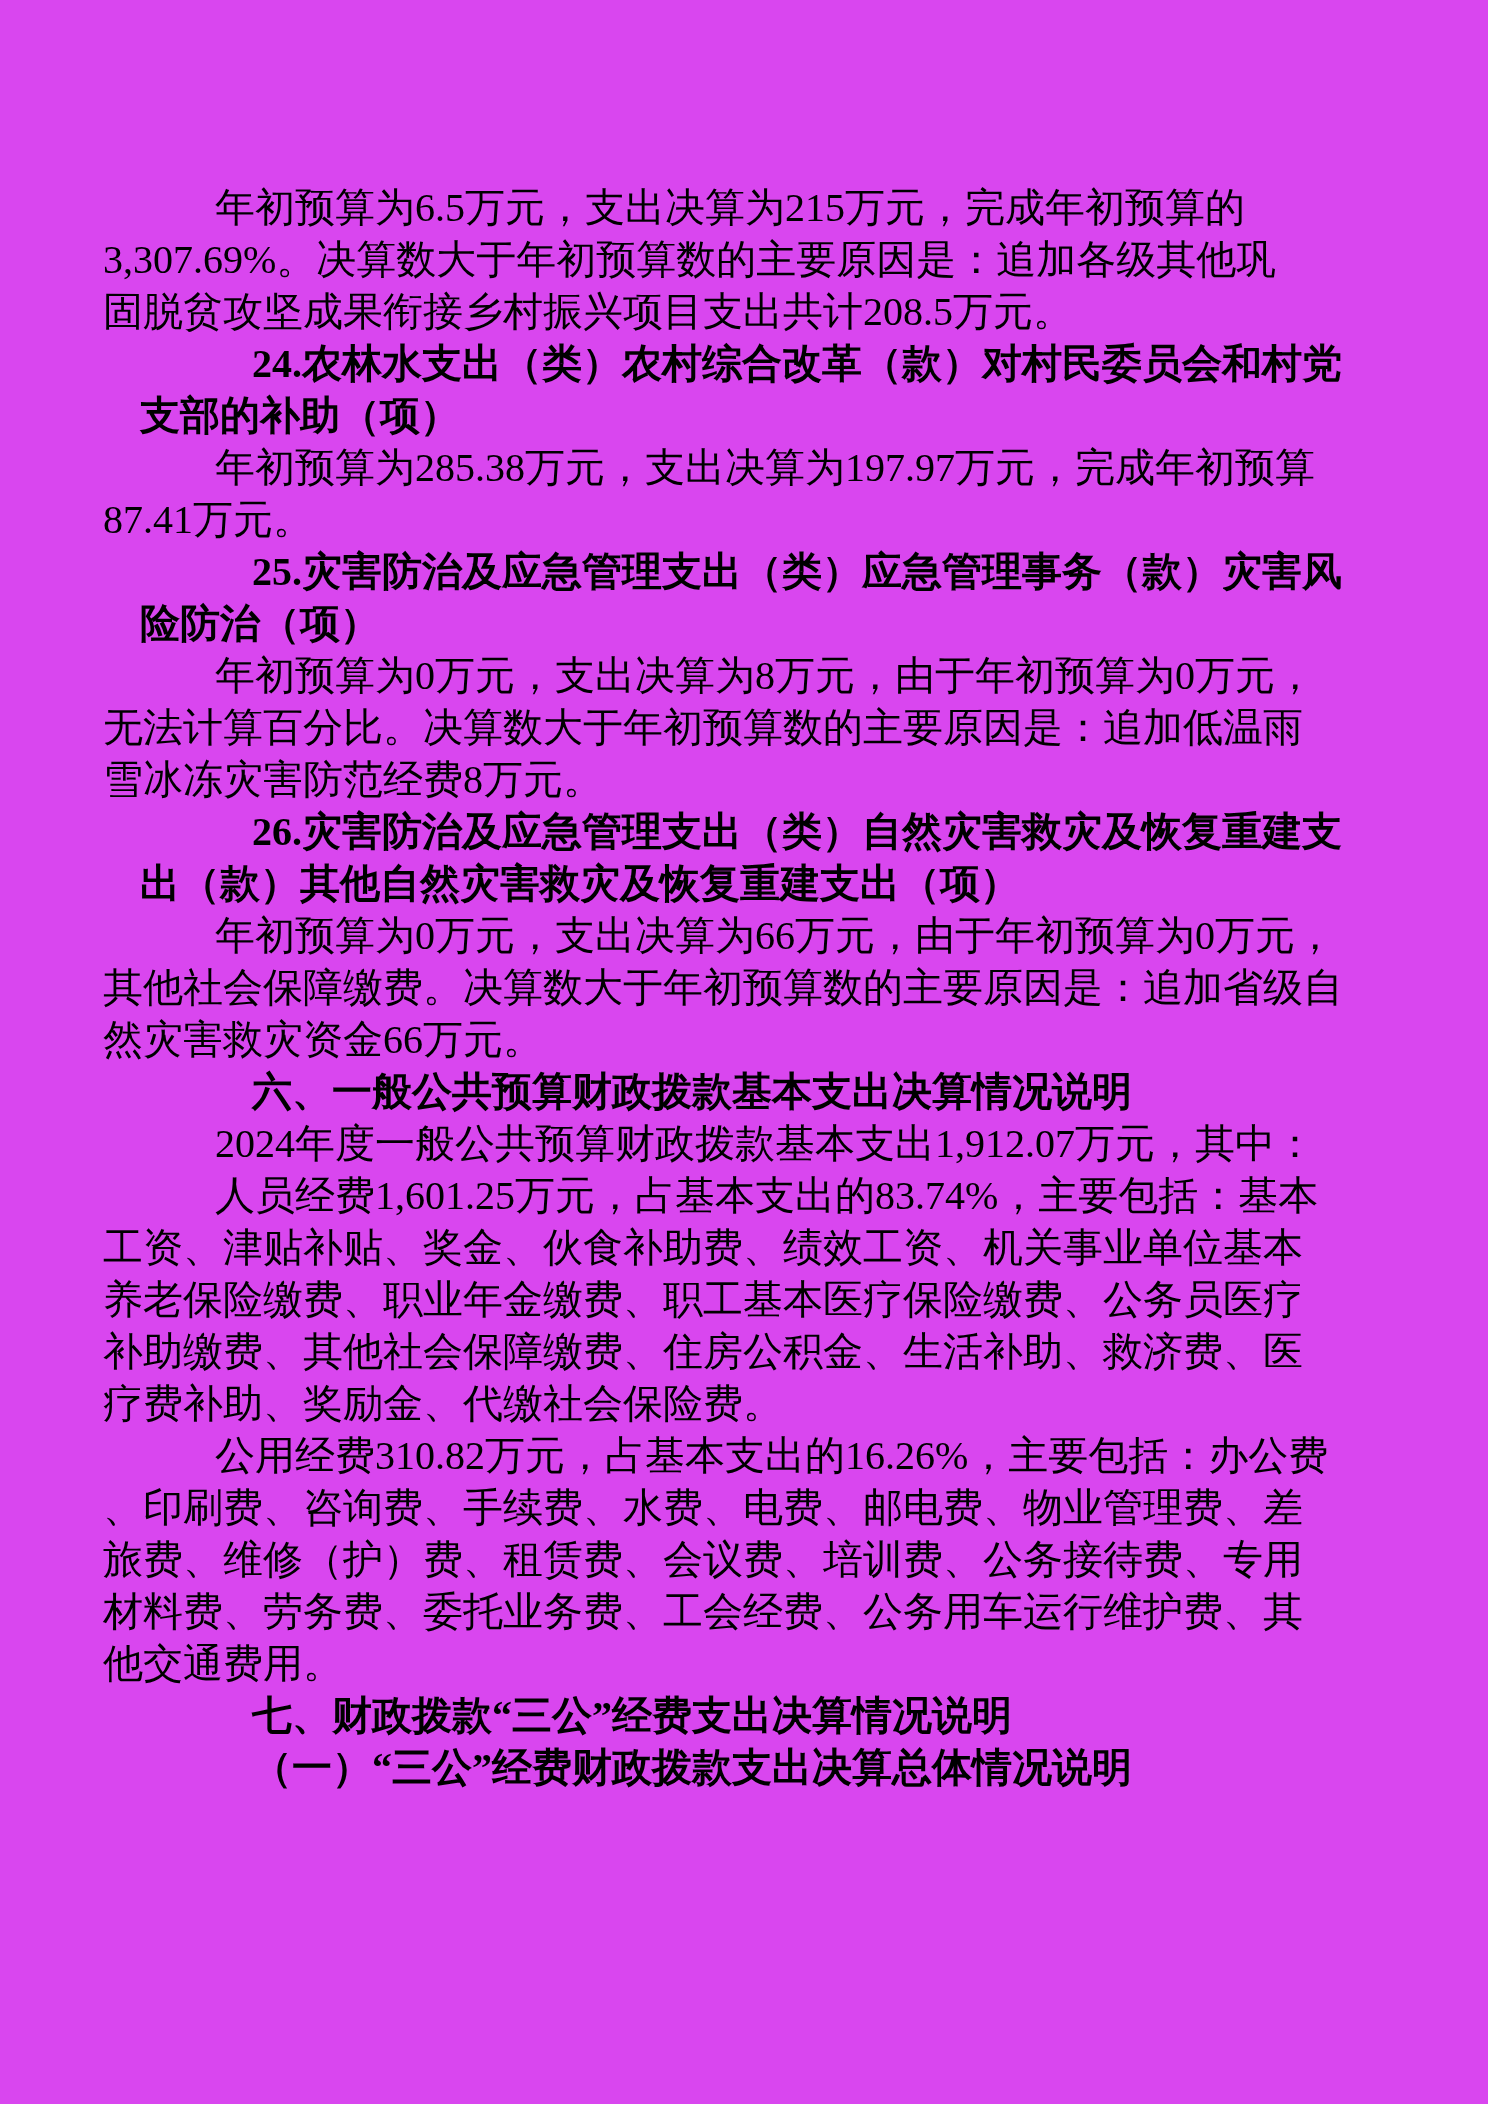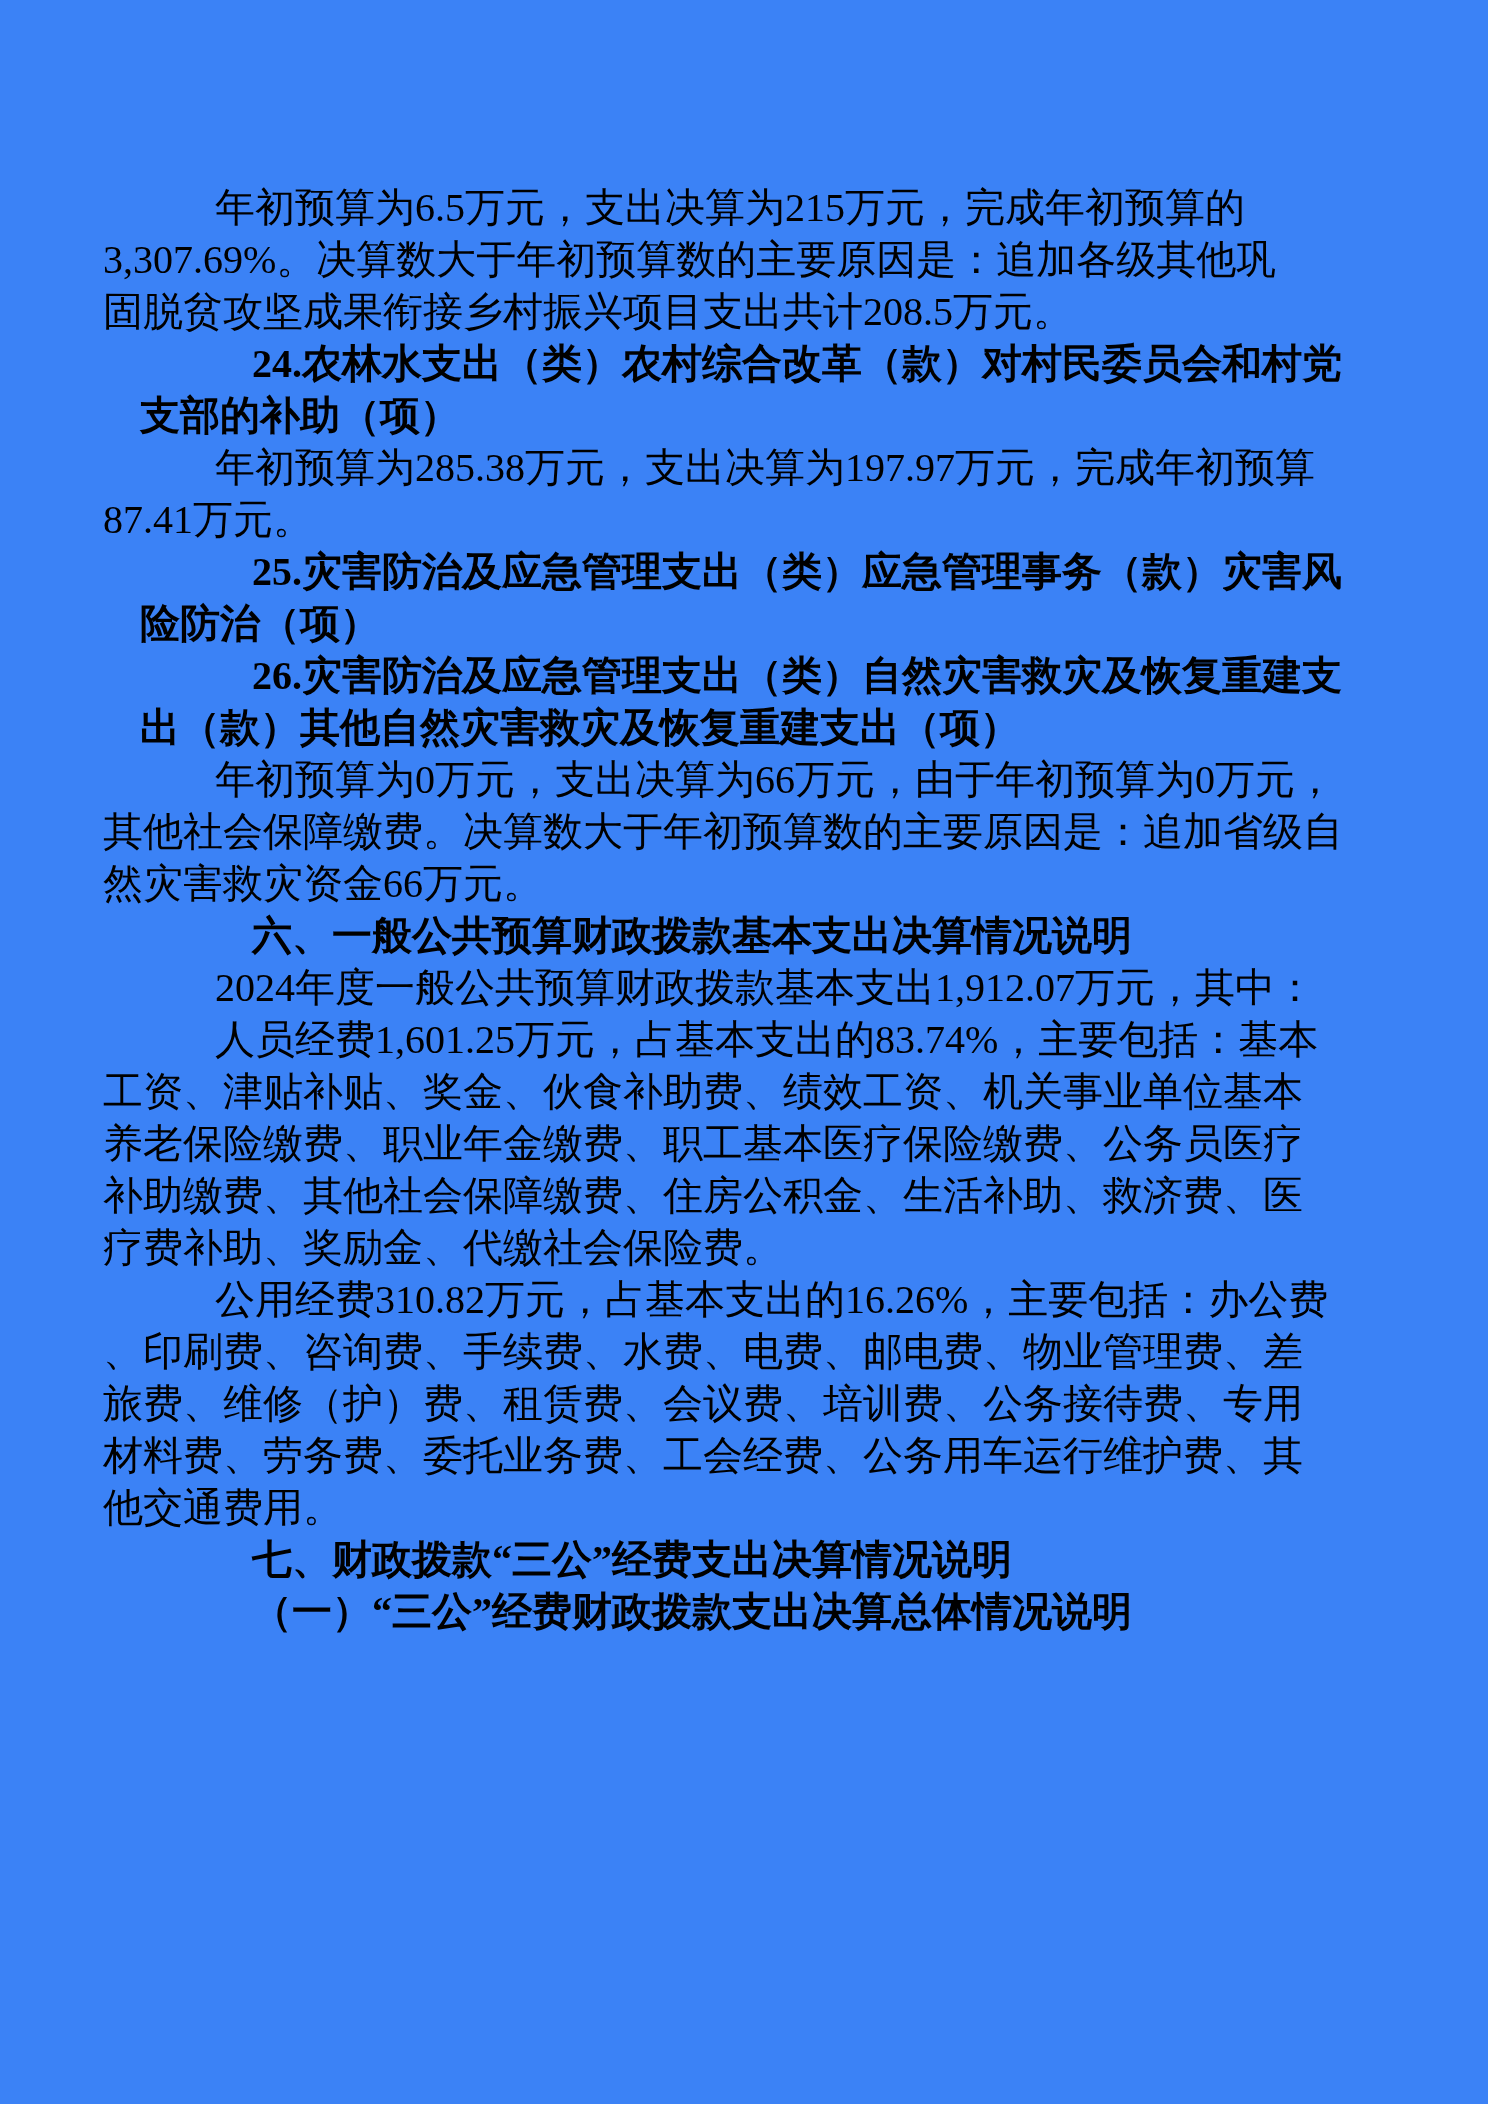--- a/index.html
+++ b/index.html
@@ -4,21 +4,21 @@
 <style>
   html, body {
     margin: 0;
     padding: 0;
     background: #ffffff;
   }
   .document-page {
     position: relative;
     width: 1488px;
     height: 2104px;
-    background: #3b82f6;
+    background: #d946ef;
     color: #000000;
     overflow: hidden;
     font-family: "Liberation Serif", "DejaVu Serif", serif;
   }
   .text-area {
     position: absolute;
     left: 103px;
     top: 182px;
     width: 1330px;
   }
@@ -53,20 +53,25 @@
     <div class="block paragraph">
       <div class="line indent">年初预算为285.38万元，支出决算为197.97万元，完成年初预算</div>
       <div class="line">87.41万元。</div>
     </div>
 
     <div class="block heading">
       <div class="line indent">25.灾害防治及应急管理支出（类）应急管理事务（款）灾害风</div>
       <div class="line">险防治（项）</div>
     </div>
 
+    <div class="block paragraph">
+      <div class="line indent">年初预算为0万元，支出决算为8万元，由于年初预算为0万元，</div>
+      <div class="line">无法计算百分比。决算数大于年初预算数的主要原因是：追加低温雨</div>
+      <div class="line">雪冰冻灾害防范经费8万元。</div>
+    </div>
 
     <div class="block heading">
       <div class="line indent">26.灾害防治及应急管理支出（类）自然灾害救灾及恢复重建支</div>
       <div class="line">出（款）其他自然灾害救灾及恢复重建支出（项）</div>
     </div>
 
     <div class="block paragraph">
       <div class="line indent">年初预算为0万元，支出决算为66万元，由于年初预算为0万元，</div>
       <div class="line">其他社会保障缴费。决算数大于年初预算数的主要原因是：追加省级自</div>
       <div class="line">然灾害救灾资金66万元。</div>

